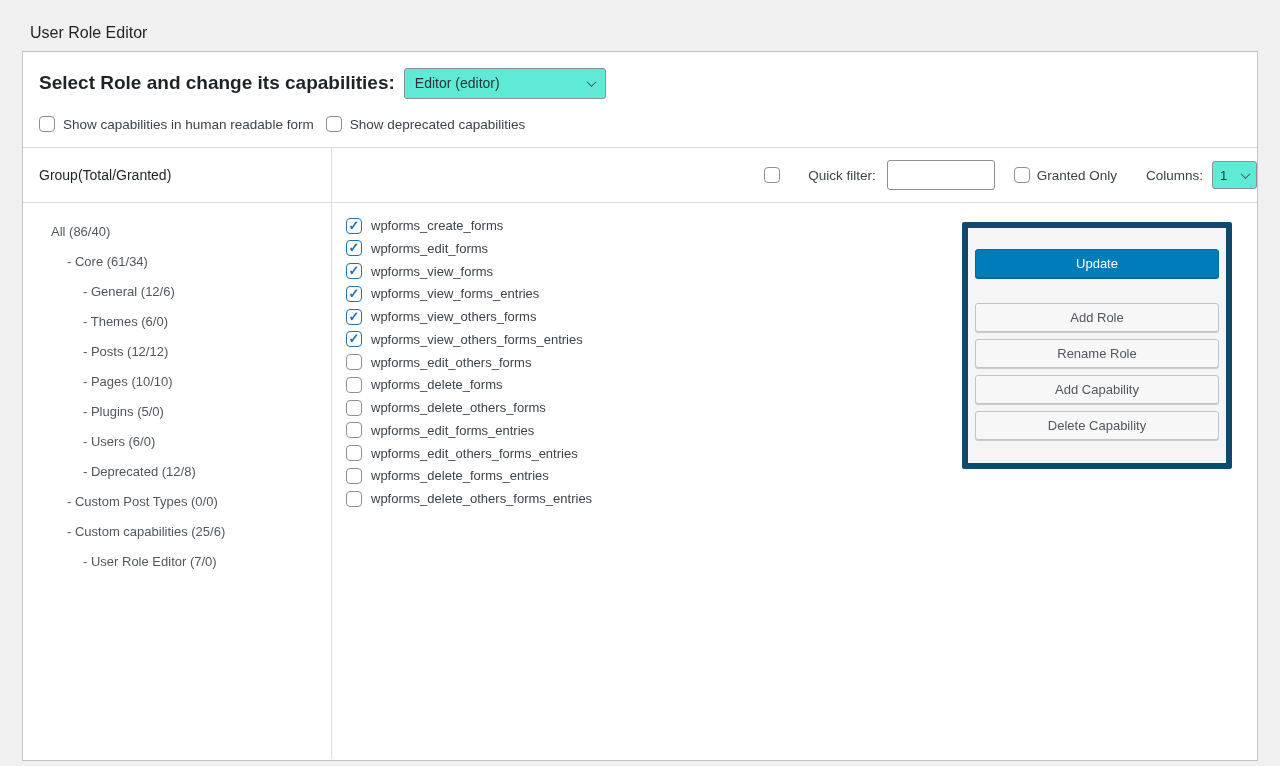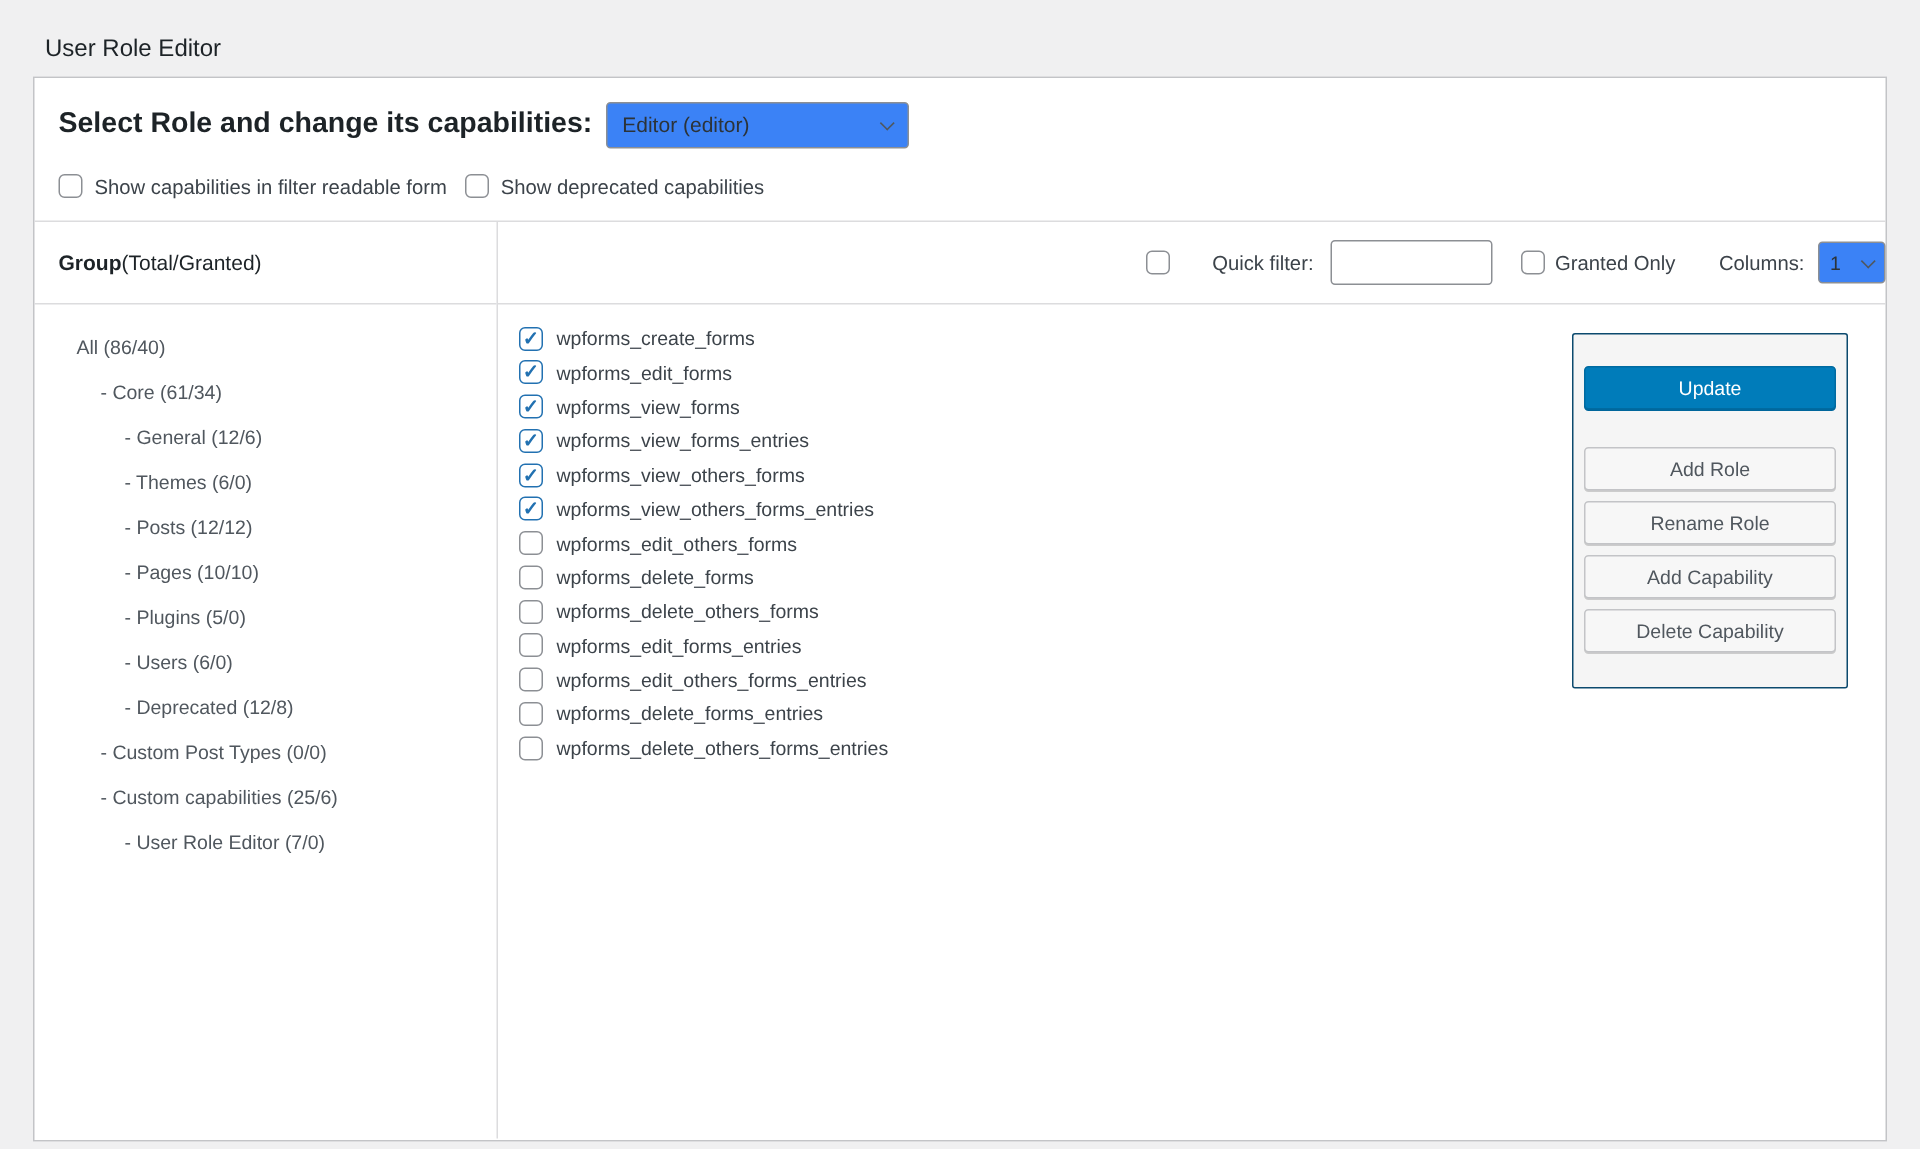--- a/index.html
+++ b/index.html
@@ -32,21 +32,21 @@
     gap: 9px;
     padding: 15px 16px 0 16px;
     height: 47px;
   }
   .role-label {
     font-size: 19px;
     font-weight: 700;
     color: #1d2327;
   }
   .select-box {
-    background: #3b82f6;
+    background: #5eead4;
     border: 1px solid #8c8f94;
     border-radius: 3px;
     display: inline-flex;
     align-items: center;
     justify-content: space-between;
     padding: 0 10px;
     cursor: pointer;
     color: #2c3338;
   }
   .role-select { width: 202px; height: 31px; font-size: 14px; }
@@ -102,21 +102,21 @@
     height: 611px;
   }
   .left-col { border-right: 1px solid #dcdcde; }
   .left-header, .right-header {
     height: 55px;
     border-bottom: 1px solid #dcdcde;
     display: flex;
     align-items: center;
   }
   .left-header { padding-left: 16px; font-size: 14px; color: #1d2327; }
-  .left-header .bold { font-weight: 700; }
+  .left-header .bold { font-weight: 400; }
   .right-header { padding-left: 15px; font-size: 13.5px; color: #3c434a; justify-content: flex-end; }
   .qf-label { margin-left: 28px; margin-right: 11px; }
   .qf-input {
     width: 108px; height: 30px;
     border: 1px solid #8c8f94;
     border-radius: 3px;
     padding: 0 8px;
     font-size: 13px;
     font-family: "Liberation Sans", sans-serif;
     color: #2c3338;
@@ -153,23 +153,23 @@
     align-items: center;
     gap: 9px;
     height: 22.75px;
   }
   .cap-label { font-size: 13px; color: #3c434a; }
   
   .actions {
     position: absolute;
     top: 19px;
     right: 25px;
-    width: 184px;
+    width: 270px;
     background: #f5f5f5;
-    border: 1px solid #0c4a6e;
+    border: 6px solid #0c4a6e;
     border-radius: 2px;
     padding: 21px 7px 16px 7px;
   }
   .actions button {
     display: block;
     width: 100%;
     height: 29px;
     margin-bottom: 7px;
     font-size: 13px;
     font-family: "Liberation Sans", sans-serif;
@@ -200,21 +200,21 @@
     <div class="select-box role-select">
       <span>Editor (editor)</span>
       <span class="chev"></span>
     </div>
   </div>
 
   <div class="options-row">
 
       <label class="opt">
         <span class="cb"></span>
-        <span>Show capabilities in filter readable form</span>
+        <span>Show capabilities in human readable form</span>
       </label>
 
       <label class="opt">
         <span class="cb"></span>
         <span>Show deprecated capabilities</span>
       </label>
     </div>
 
   <div class="body-grid">
 

